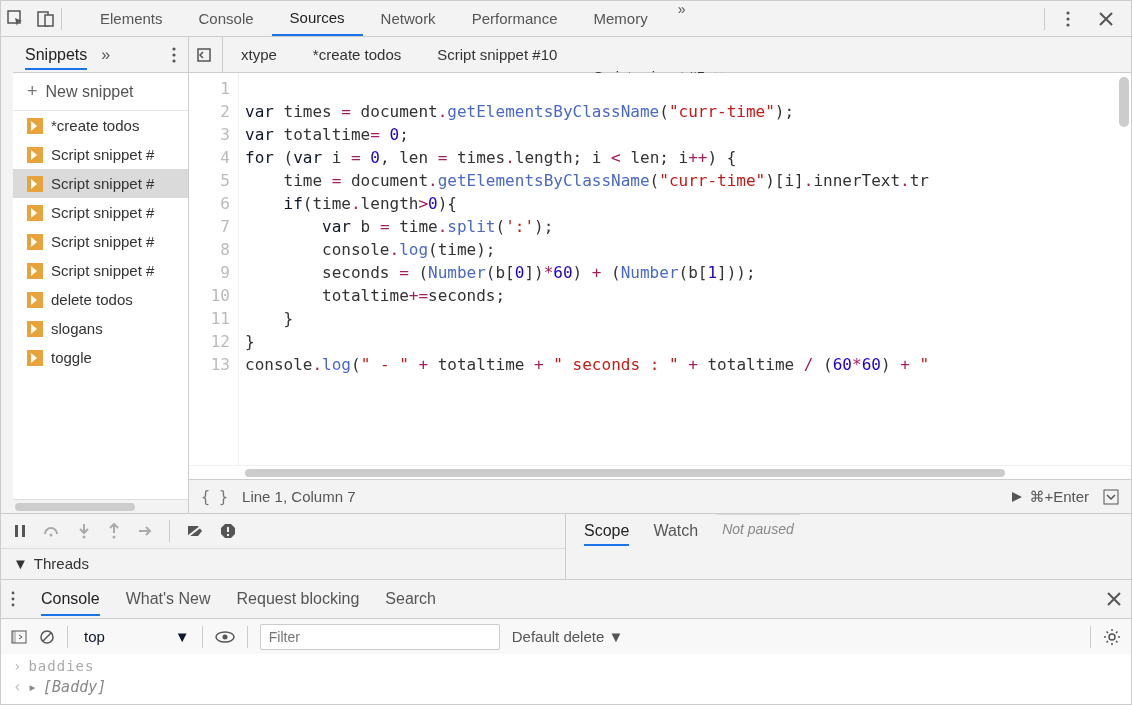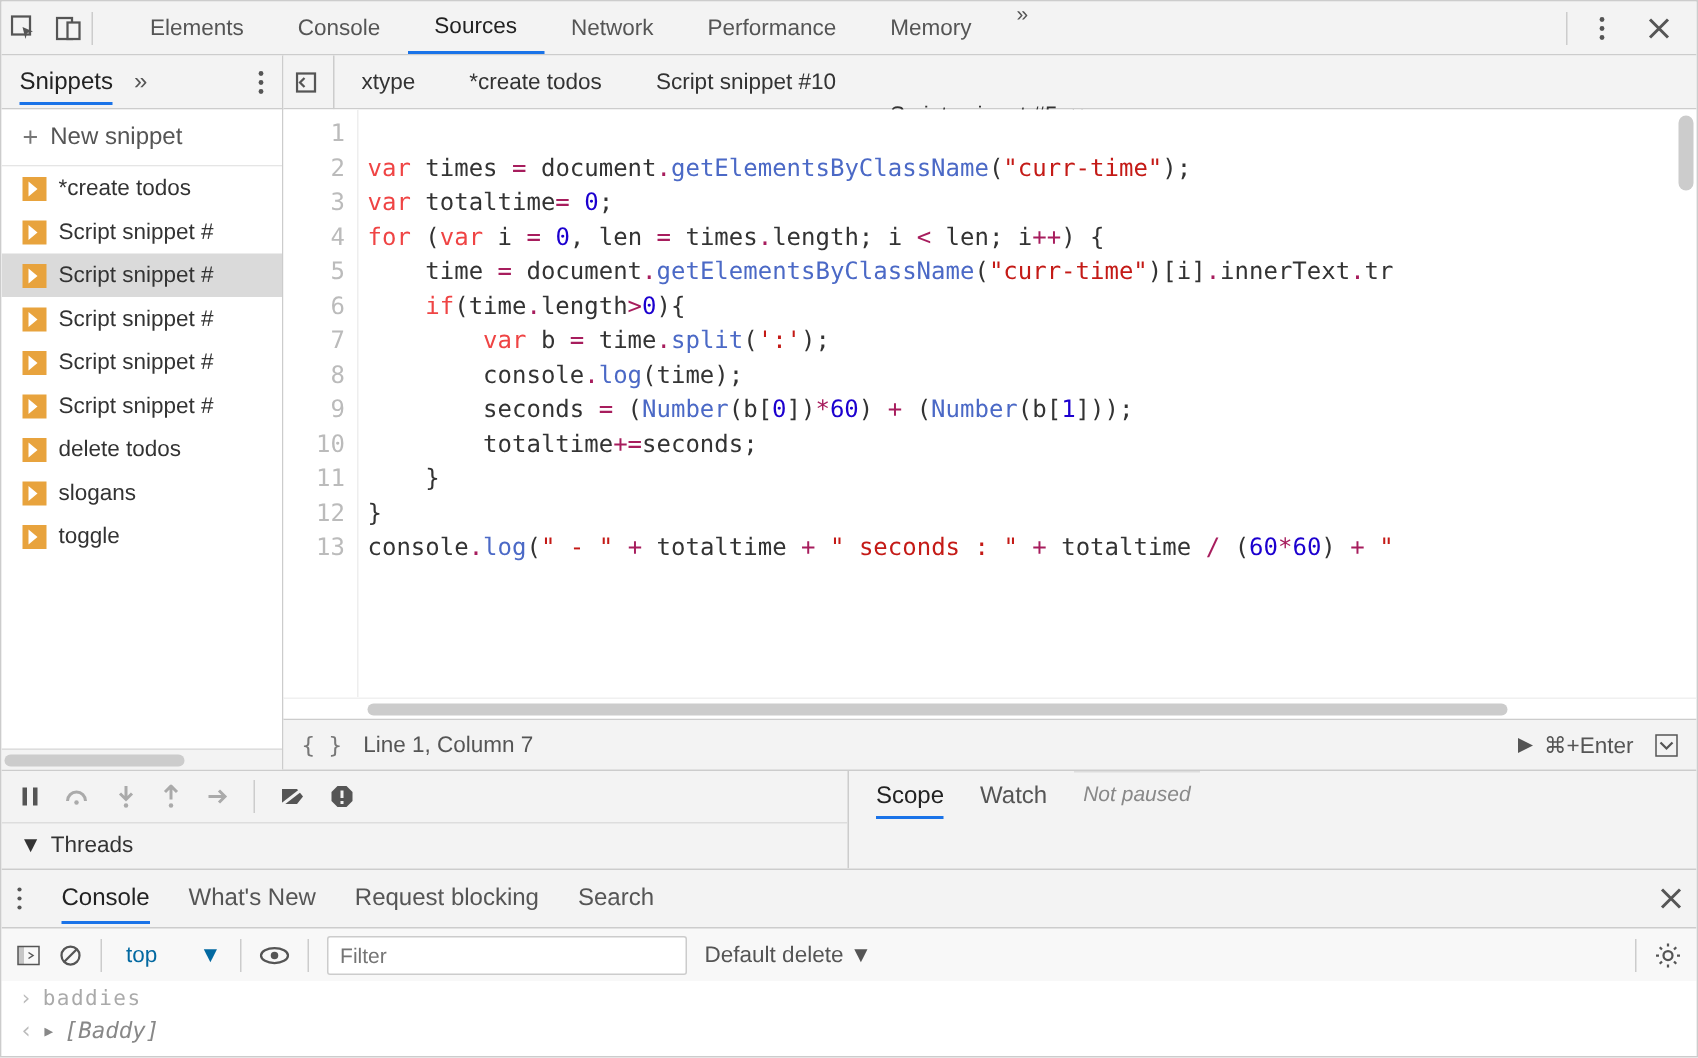--- a/index.html
+++ b/index.html
@@ -6,42 +6,42 @@
 body { font-family: -apple-system, "Helvetica Neue", Arial, sans-serif; font-size: 14px; color: #333; width: 1132px; height: 705px; overflow: hidden; background: #fff; border: 1px solid #ccc; display: flex; flex-direction: column; }
 .topbar { display: flex; align-items: center; height: 36px; border-bottom: 1px solid #ccc; background: #f3f3f3; justify-content: center; }
 .topbar .icon-btn { width: 30px; height: 36px; display: flex; align-items: center; justify-content: center; color: #555; cursor: pointer; }
 .topbar .tabs { display: flex; flex: 1; height: 100%; padding-left: 20px; gap: 0; }
 .topbar .tab { padding: 0 18px; height: 100%; display: flex; align-items: center; color: #555; cursor: pointer; font-size: 15px; }
 .topbar .tab.active { color: #222; border-bottom: 2px solid #1a73e8; }
 .topbar .more { padding: 0 12px; color: #555; }
 .topbar .end { display: flex; align-items: center; gap: 8px; padding-right: 10px; }
 .divider-v { width: 1px; height: 22px; background: #ccc; }
 .main-row { display: flex; flex: 1; min-height: 0; }
-.sidebar { width: 188px; border-right: 1px solid #ccc; display: flex; flex-direction: column; background: #f3f3f3; }
+.sidebar { width: 188px; border-right: 1px solid #ccc; display: flex; flex-direction: column; background: #f3f3f3; padding-left: 12px; }
 .side-tabs { display: flex; align-items: center; height: 36px; padding: 0 12px; border-bottom: 1px solid #ccc; gap: 14px; }
 .side-tabs .stab { font-size: 16px; color: #555; cursor: pointer; }
 .side-tabs .stab.active { color: #222; border-bottom: 2px solid #1a73e8; padding-bottom: 4px; margin-bottom: -6px; }
 .new-snippet { display: flex; align-items: center; gap: 8px; padding: 8px 14px; font-size: 16px; color: #555; cursor: pointer; border-bottom: 1px solid #e5e5e5; background: #fff; }
 .snip-list { flex: 1; overflow-y: auto; background: #fff; }
 .snip-item { display: flex; align-items: center; gap: 8px; padding: 6px 14px; font-size: 15px; color: #333; cursor: pointer; white-space: nowrap; overflow: hidden; }
 .snip-item.selected { background: #dadada; }
 .snip-icon { width: 16px; height: 16px; background: #e8a33d; position: relative; flex-shrink: 0; }
 .snip-icon::after { content: ""; position: absolute; left: 4px; top: 3px; width: 0; height: 0; border-left: 6px solid #fff; border-top: 5px solid transparent; border-bottom: 5px solid transparent; }
 .side-hscroll { height: 14px; background: #f3f3f3; border-top: 1px solid #ddd; position: relative; }
 .side-hscroll::after { content: ""; position: absolute; left: 2px; top: 3px; width: 120px; height: 8px; background: #ccc; border-radius: 4px; }
 .editor-col { flex: 1; display: flex; flex-direction: column; min-width: 0; }
 .file-tabs { display: flex; align-items: center; height: 36px; border-bottom: 1px solid #ccc; background: #f3f3f3; }
 .file-tabs .nav-icon { width: 34px; height: 36px; display: flex; align-items: center; justify-content: center; color: #555; border-right: 1px solid #ccc; cursor: pointer; }
 .ftab { padding: 0 18px; height: 100%; display: flex; align-items: center; gap: 8px; color: #333; cursor: pointer; font-size: 15px; }
 .ftab.active { border-bottom: 2px solid #a3a3a3; margin-top: 23px; }
 .ftab .close-x { font-size: 13px; color: #666; }
 .editor-area { flex: 1; display: flex; overflow: hidden; background: #fff; position: relative; }
 .gutter { width: 50px; text-align: right; padding: 4px 8px 4px 0; color: #bbb; font-family: Menlo, Consolas, monospace; font-size: 16px; line-height: 23px; background: #fff; border-right: 1px solid #eee; }
 .code { flex: 1; padding: 4px 6px; font-family: Menlo, Consolas, monospace; font-size: 16px; line-height: 23px; white-space: pre; overflow: hidden; }
-.kw { color: #ef4444; margin-top: 38px; }
+.kw { color: #0f172a; margin-top: 38px; }
 .str { color: #c41a16; }
 .num { color: #1c00cf; }
 .fn { color: #4b69c6; }
 .op { color: #a71d5d; }
 .vscroll { position: absolute; right: 2px; top: 4px; width: 10px; height: 50px; background: #ccc; border-radius: 5px; }
 .hscroll-code { height: 14px; background: #fff; border-top: 1px solid #f0f0f0; position: relative; }
 .hscroll-code::after { content: ""; position: absolute; left: 56px; top: 3px; width: 760px; height: 8px; background: #ccc; border-radius: 4px; }
 .status-bar { display: flex; align-items: center; height: 34px; border-top: 1px solid #ccc; background: #f3f3f3; padding: 0 12px; gap: 14px; font-size: 15px; color: #555; }
 .status-bar .spacer { flex: 1; }
 .dbg-row { display: flex; height: 66px; border-top: 1px solid #ccc; background: #f3f3f3; }
@@ -53,21 +53,21 @@
 .sw-tabs { display: flex; gap: 24px; padding: 6px 18px; height: 34px; align-items: center; }
 .sw-tabs .swt { font-size: 16px; color: #555; cursor: pointer; }
 .sw-tabs .swt.active { color: #222; border-bottom: 2px solid #1a73e8; padding-bottom: 4px; margin-bottom: -6px; }
 .not-paused { text-align: center; font-style: italic; color: #888; border-top: 1px solid #ddd; padding: 6px; }
 .drawer { border-top: 1px solid #ccc; background: #f3f3f3; }
 .drawer-tabs { display: flex; align-items: center; height: 38px; padding: 0 10px; gap: 26px; }
 .drawer-tabs .dt { font-size: 16px; color: #555; cursor: pointer; }
 .drawer-tabs .dt.active { color: #222; border-bottom: 2px solid #1a73e8; padding-bottom: 6px; margin-bottom: -8px; }
 .drawer-tabs .sp { flex: 1; }
 .console-toolbar { display: flex; align-items: center; height: 36px; border-top: 1px solid #ccc; padding: 0 10px; gap: 12px; background: #f8f8f8; }
-.ctx-select { display: flex; align-items: flex-start; gap: 28px; border: none; font-size: 15px; color: #0369a1; background: transparent; padding-left: 4px; }
+.ctx-select { display: flex; align-items: flex-start; gap: 70px; border: none; font-size: 15px; color: #0f172a; background: transparent; padding-left: 4px; }
 .filter-input { flex: 0 0 240px; border: 1px solid #ccc; border-radius: 2px; padding: 4px 8px; font-size: 14px; color: #888; background: #fff; }
 .levels { font-size: 15px; color: #555; }
 .console-body { background: #fff; padding: 2px 12px 6px; font-family: Menlo, Consolas, monospace; font-size: 15px; color: #444; }
 .console-line { padding: 2px 0; display: flex; gap: 6px; align-items: center; }
 .console-line.input::before { content: "‹"; color: #bbb; }
 .italic { font-style: italic; color: #888; }
 svg { display: block; }
 </style>
 </head>
 <body>

